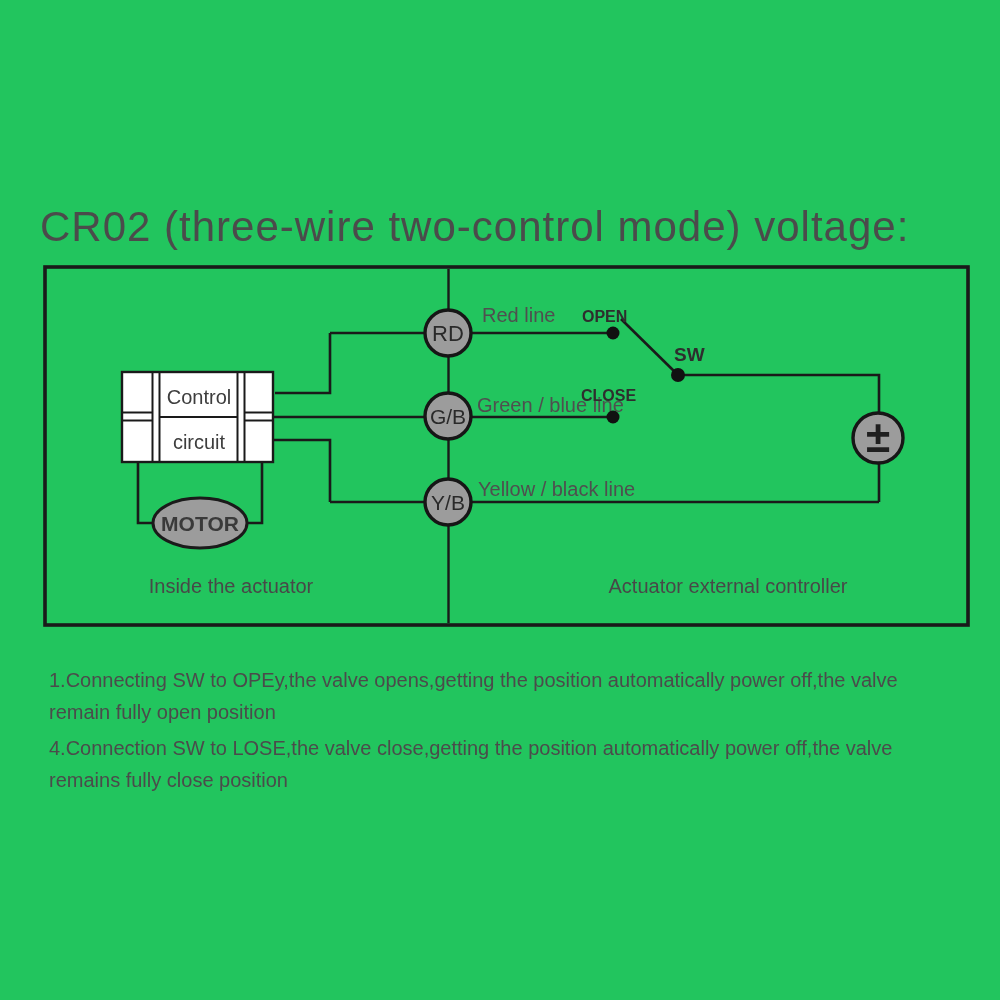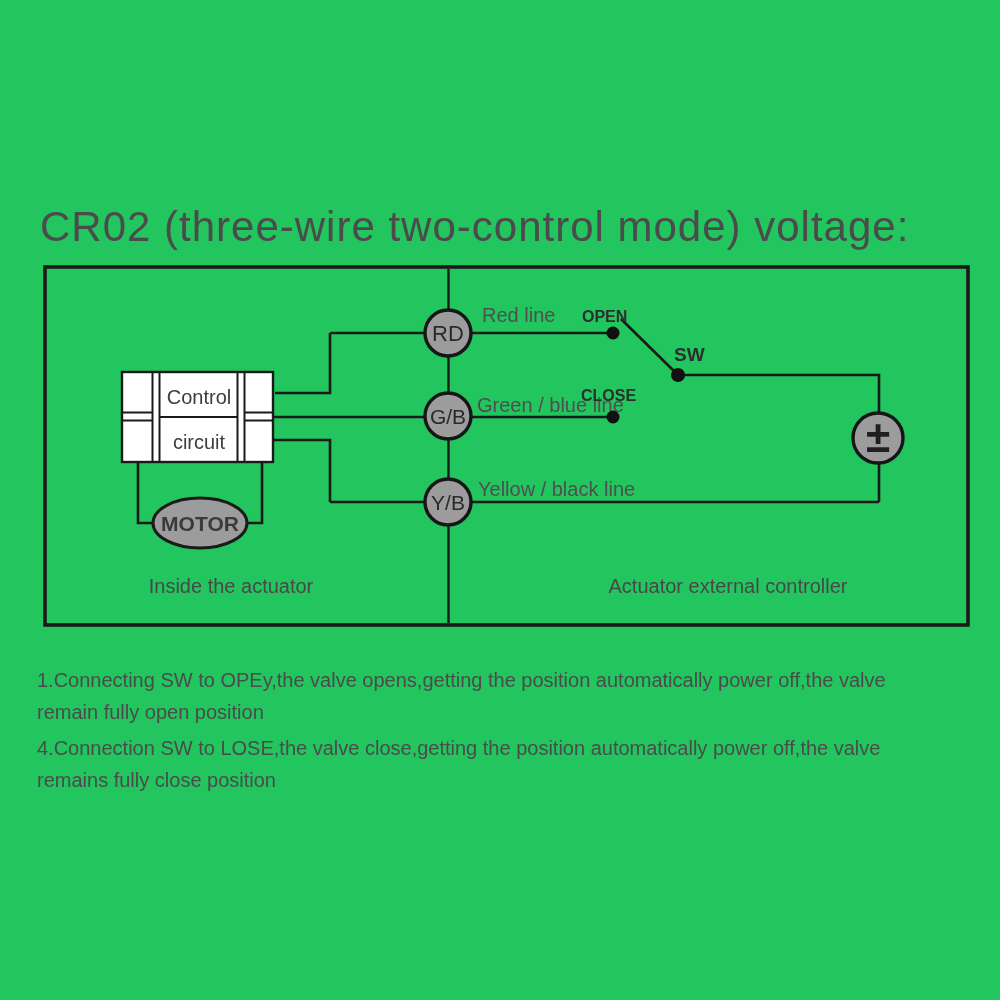--- a/index.html
+++ b/index.html
@@ -22,21 +22,21 @@
   svg{position:absolute;left:0;top:0;}
   svg text{font-family:"Liberation Sans",sans-serif;}
   .notes{
     position:absolute;
     left:37px;top:664px;
     width:910px;
     color:#4b4b4b;
     font-size:20px;
     line-height:32px;
   }
-  .notes p{margin:0 0 4px 0;}
+  .notes p{margin:0 0 4px 12px;}
 </style>
 </head>
 <body>
 
 <div class="canvas">
 
   <div class="page-title">CR02 (three-wire two-control mode) voltage:</div>
 
   <svg width="1000" height="1000" viewBox="0 0 1000 1000">
 

